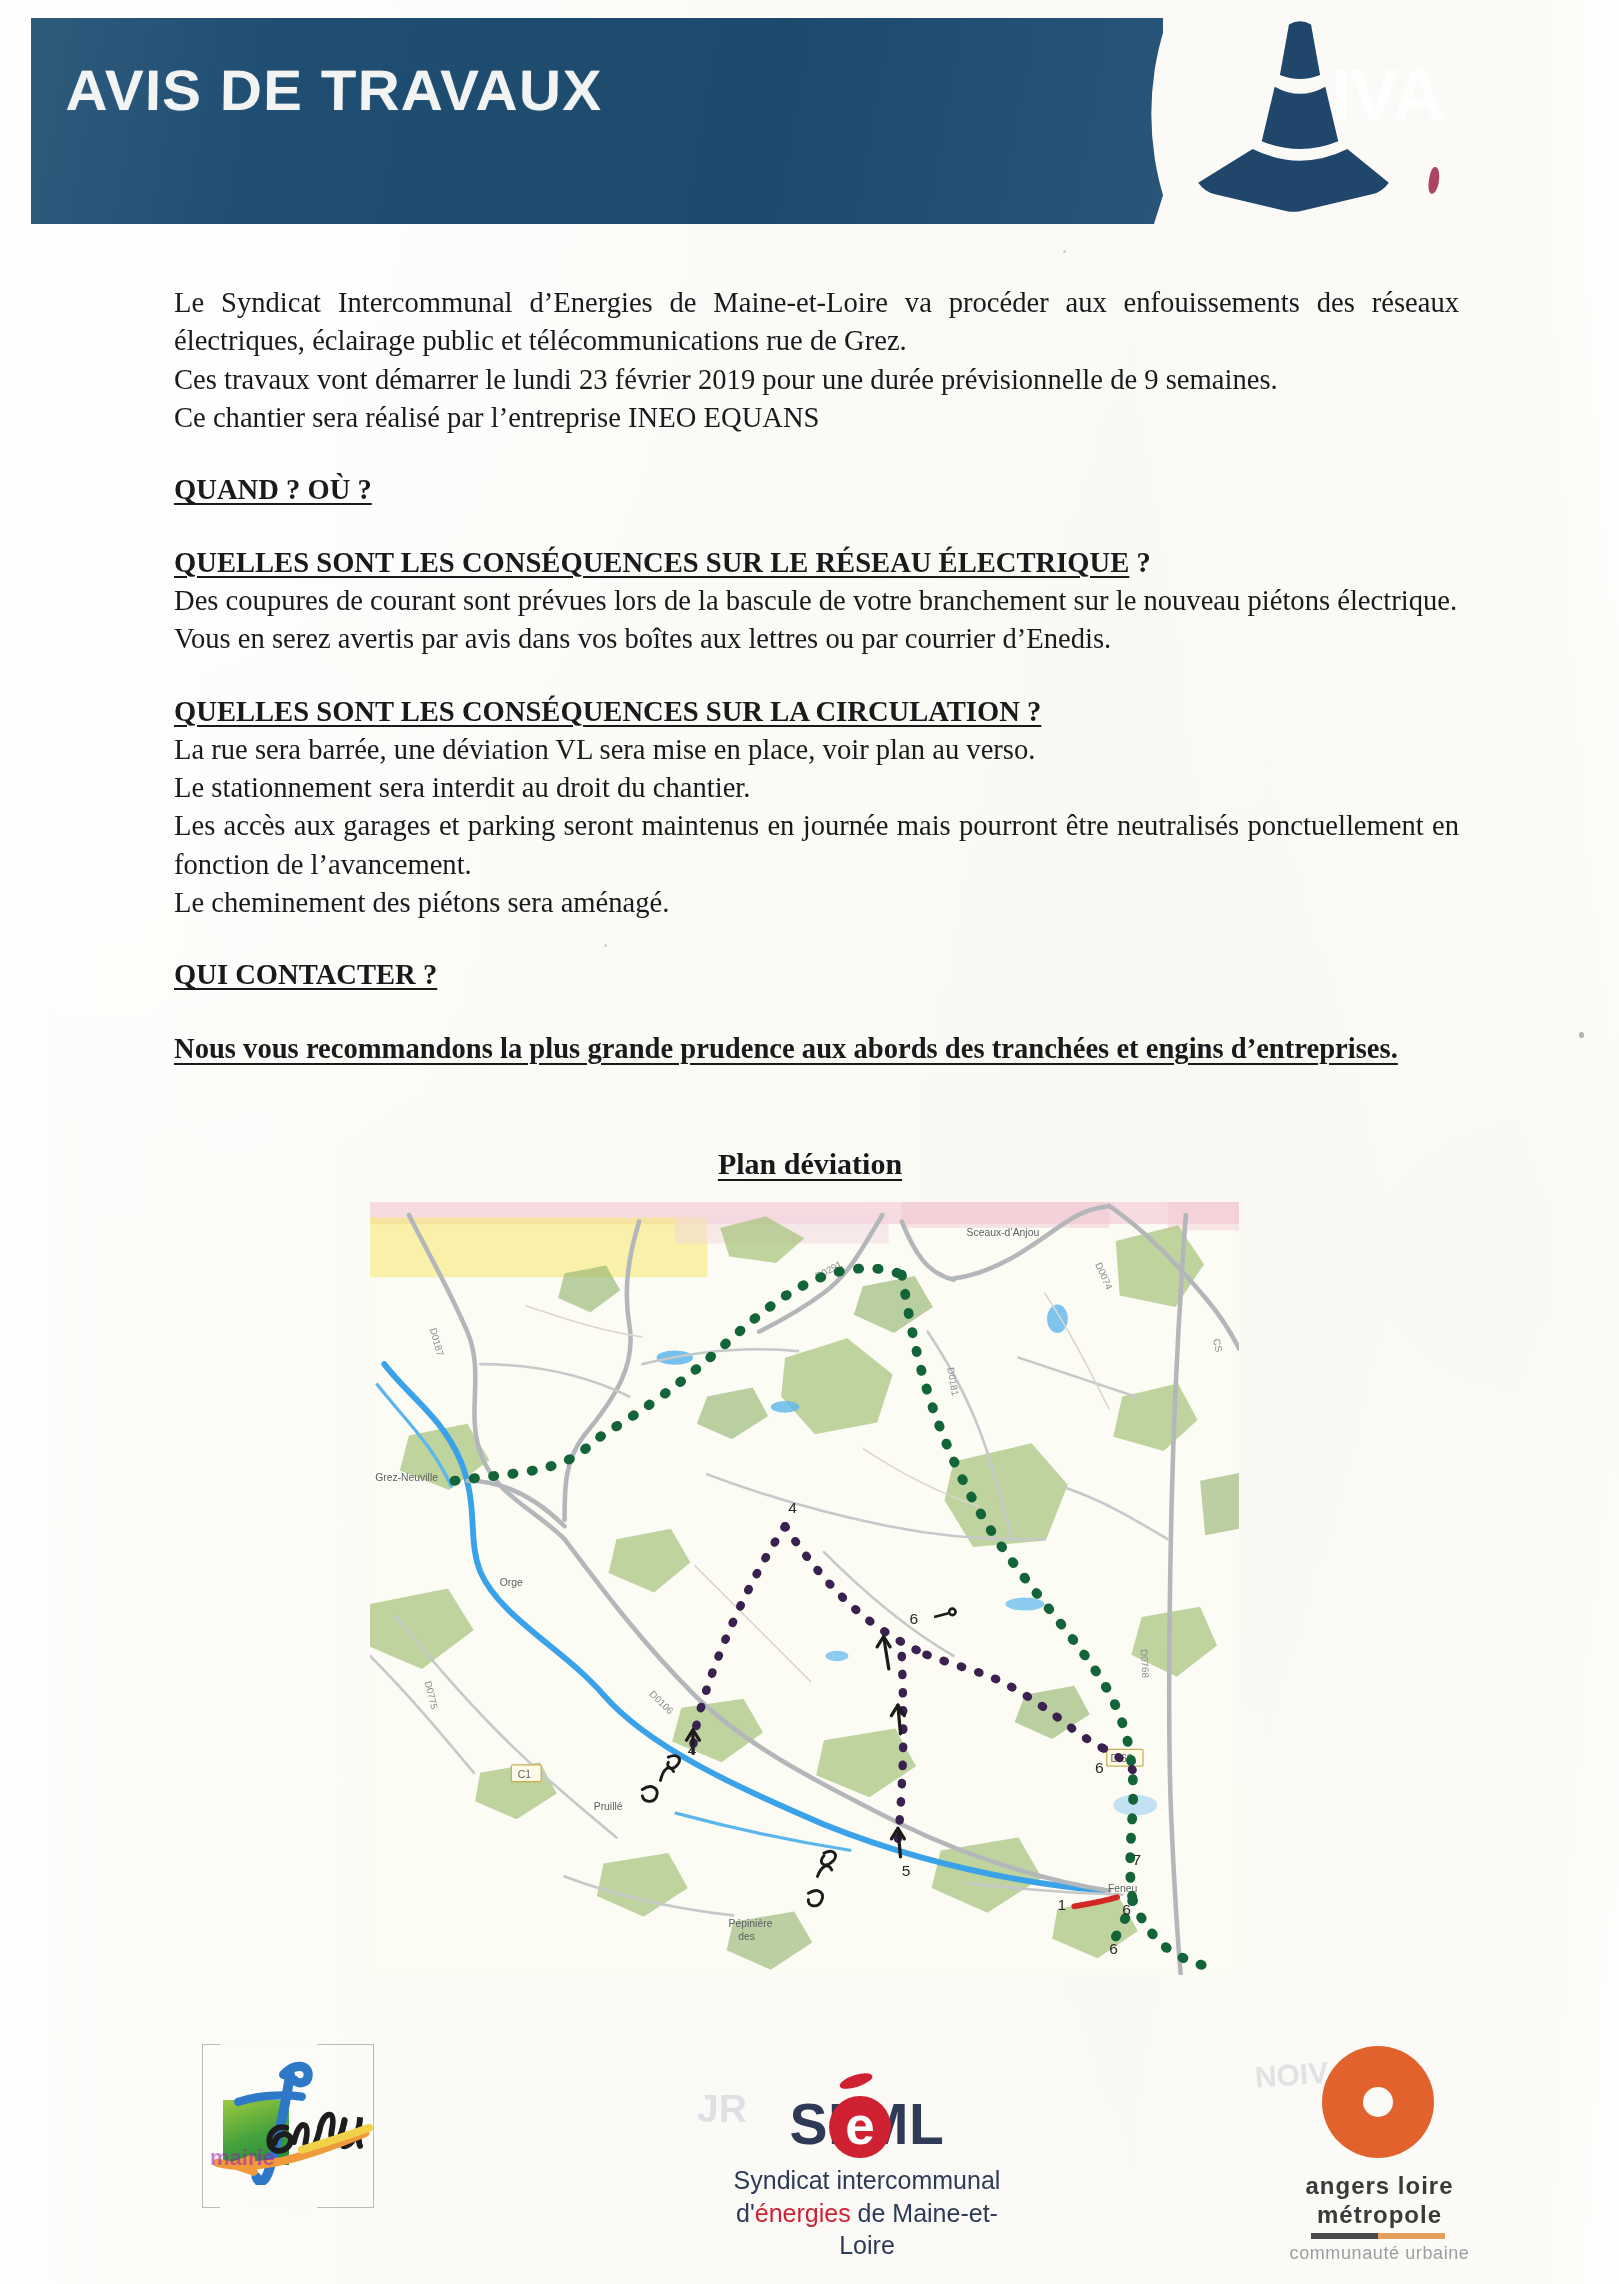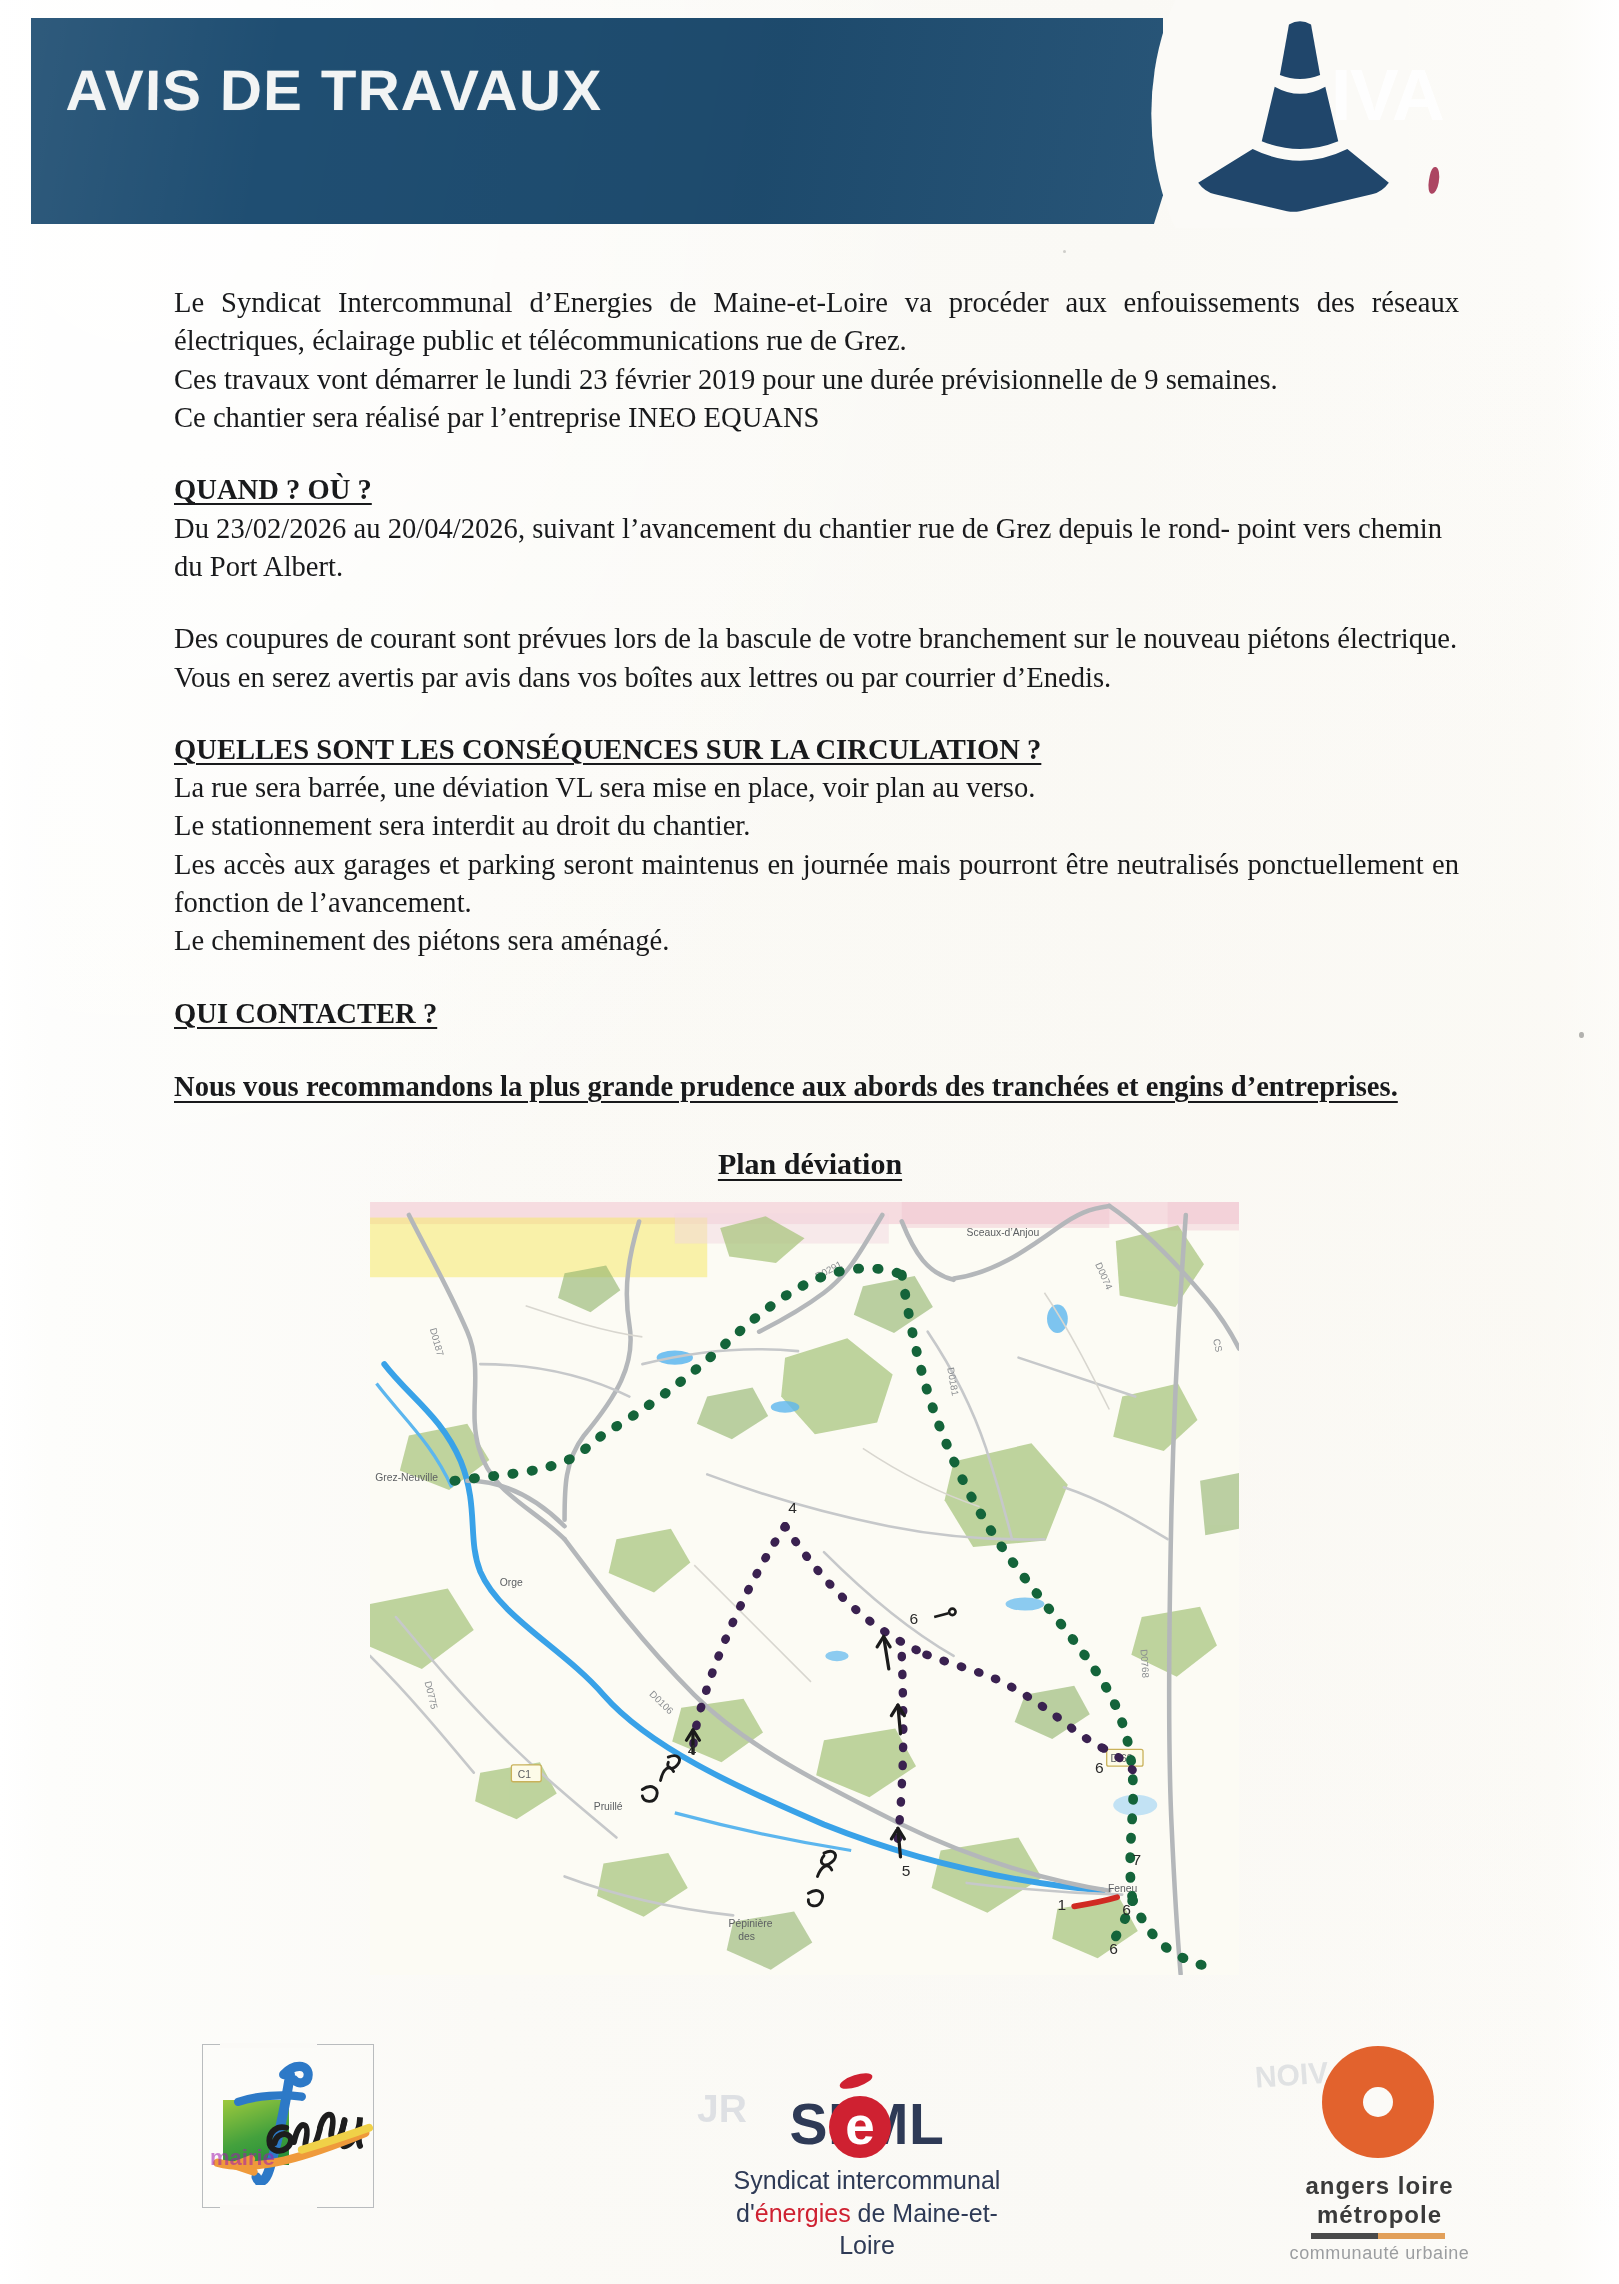--- a/index.html
+++ b/index.html
@@ -245,24 +245,24 @@
 
 <div class="body-text">
 
   <p class="p just">Le Syndicat Intercommunal d’Energies de Maine-et-Loire va procéder aux enfouissements des réseaux électriques, éclairage public et télécommunications rue de Grez.</p>
   <p class="p">Ces travaux vont démarrer le lundi 23 février 2019 pour une durée prévisionnelle de 9 semaines.</p>
   <p class="p">Ce chantier sera réalisé par l’entreprise INEO EQUANS</p>
 
   <div class="gap-lg"></div>
 
   <p class="p head">QUAND ? OÙ ?</p>
-  <p class="p">Du 23/02/2026 au 20/04/2026, suivant l’avancement du chantier rue de Grez depuis le rond- point vers chemin du Port Albert.</p>
 
   <div class="gap-lg"></div>
 
+  <p class="p"><span class="head">QUELLES SONT LES CONSÉQUENCES SUR LE RÉSEAU ÉLECTRIQUE</span><span class="head-q"> ?</span></p>
   <p class="p">Des coupures de courant sont prévues lors de la bascule de votre branchement sur le nouveau piétons électrique. Vous en serez avertis par avis dans vos boîtes aux lettres ou par courrier d’Enedis.</p>
 
   <div class="gap-lg"></div>
 
   <p class="p head">QUELLES SONT LES CONSÉQUENCES SUR LA CIRCULATION ?</p>
   <p class="p">La rue sera barrée, une déviation VL sera mise en place, voir plan au verso.</p>
   <p class="p">Le stationnement sera interdit au droit du chantier.</p>
   <p class="p just">Les accès aux garages et parking seront maintenus en journée mais pourront être neutralisés ponctuellement en fonction de l’avancement.</p>
   <p class="p">Le cheminement des piétons sera aménagé.</p>
 

